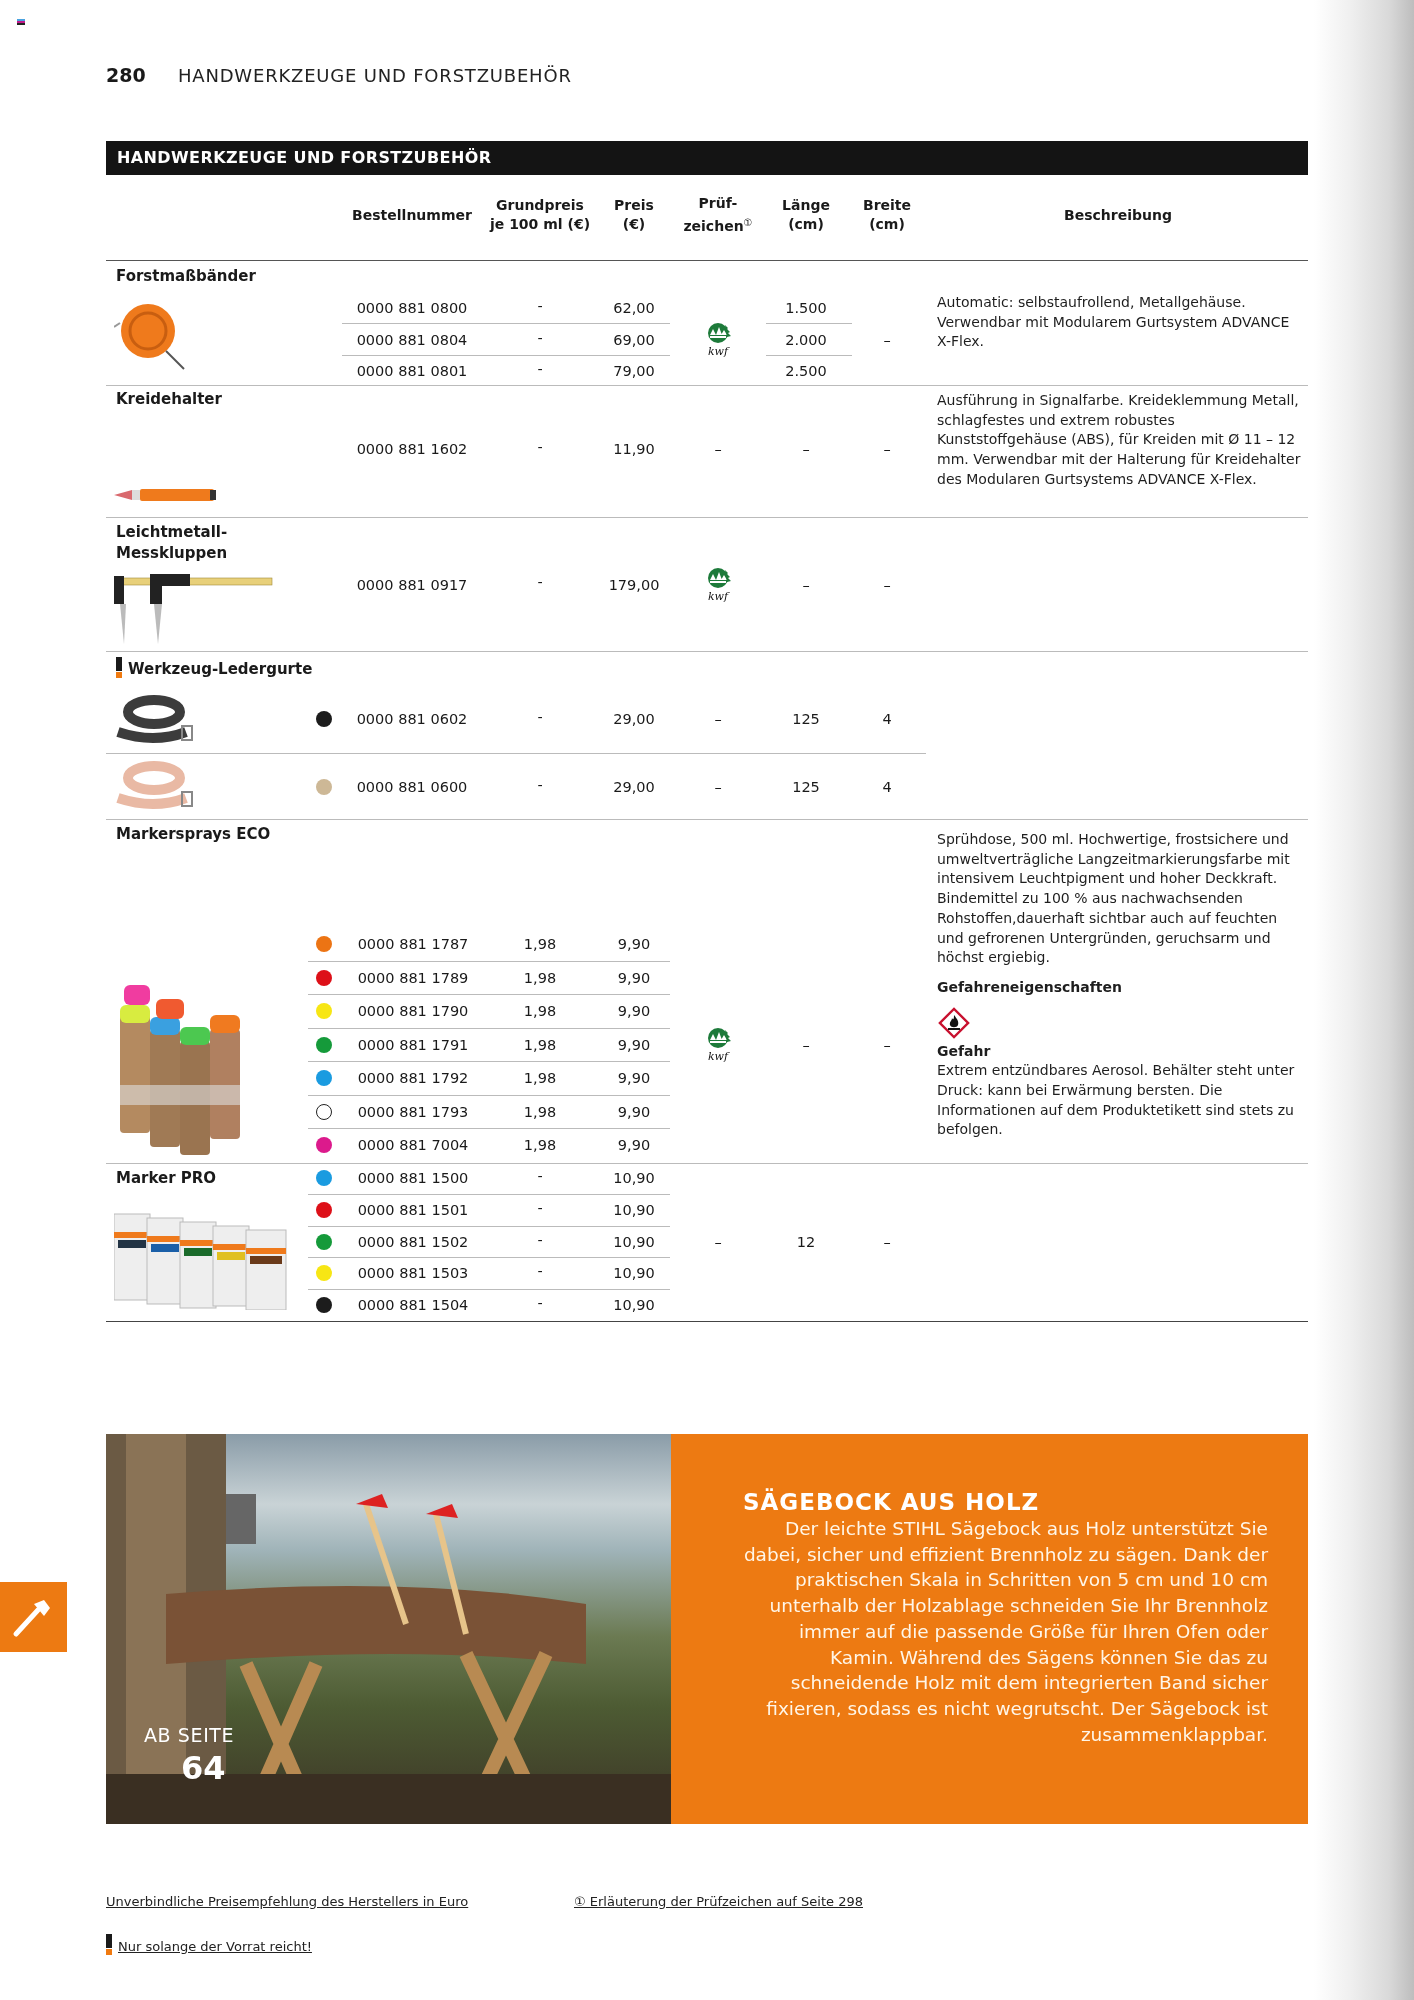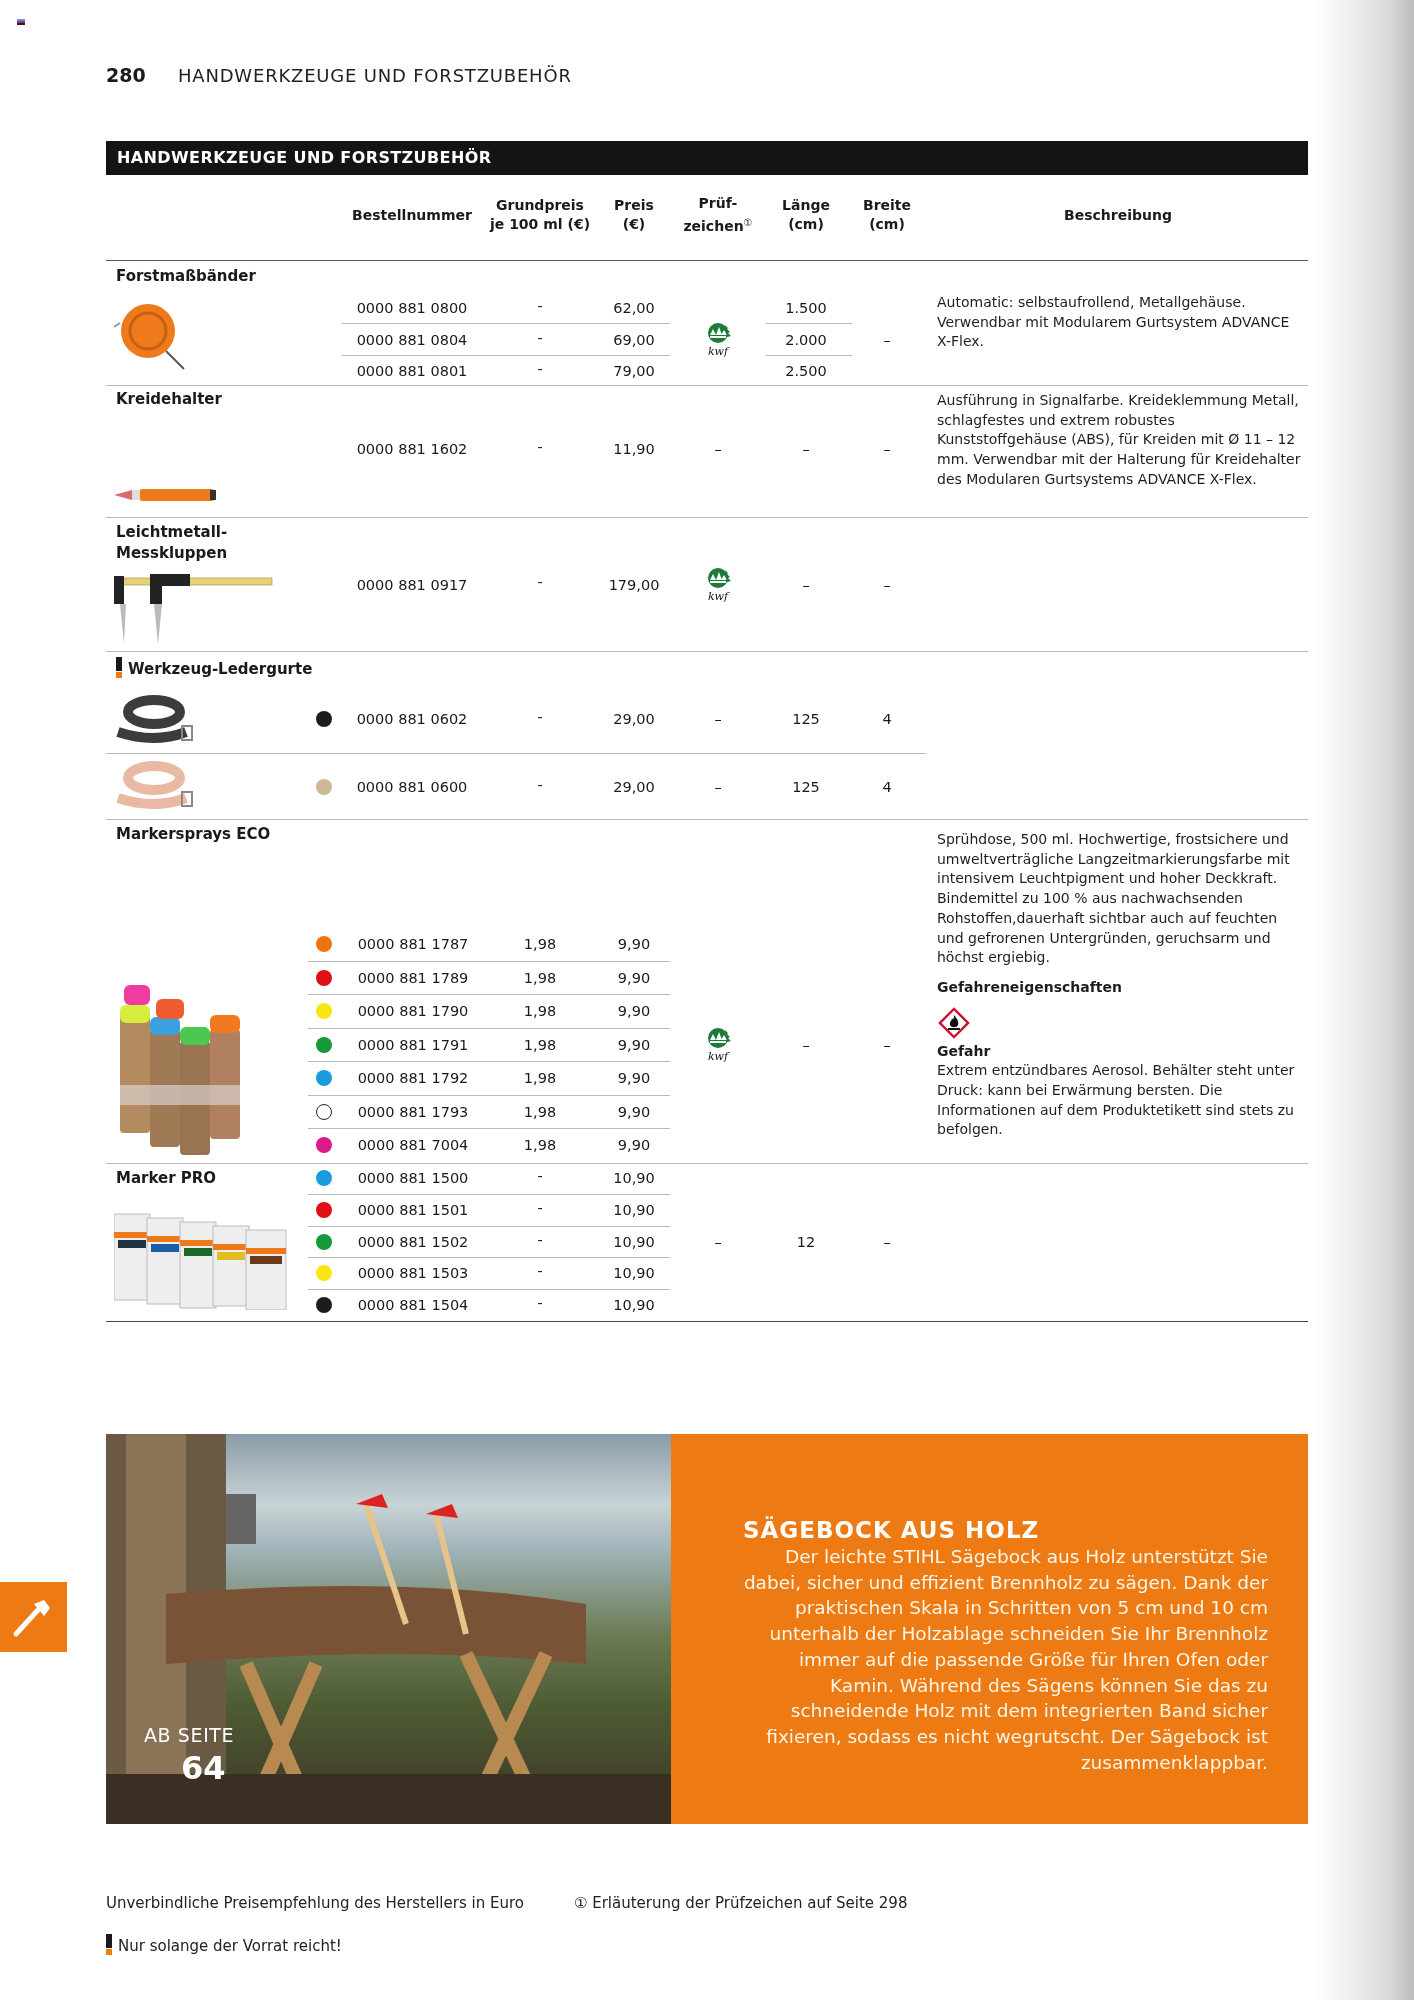--- a/index.html
+++ b/index.html
@@ -45,30 +45,30 @@
   .kwf { position: absolute; transform: translate(-50%, -50%); width: 30px; height: 38px; }
   .prodimg { position: absolute; }
 
   .exclaim { display: inline-block; width: 6px; height: 20px; vertical-align: -3px; margin-right: 6px; position: relative; }
   .exclaim .bar { position: absolute; left: 0; top: 0; width: 6px; height: 14px; background: #1a1a1a; }
   .exclaim .pt  { position: absolute; left: 0; top: 15px; width: 6px; height: 6px; background: #f07a10; }
 
   .promo { position: absolute; left: 106px; top: 1434px; width: 1202px; height: 390px; display: flex; }
   .promo-photo { width: 565px; height: 390px; position: relative; overflow: hidden;
     background: linear-gradient(180deg, #8a9ca8 0%, #c9d3d6 18%, #9fb3b8 30%, #6b7a52 52%, #4d5b33 70%, #3b3325 100%); }
-  .promo-text { flex: 1; background: #ed7a12; color: #fff; padding: 82px 40px 0 72px; }
+  .promo-text { flex: 1; background: #ed7a12; color: #fff; padding: 54px 40px 0 72px; }
   .promo-title { font-weight: bold; font-size: 23px; letter-spacing: 1px; line-height: 28px; }
   .promo-body { font-size: 18.5px; line-height: 25.7px; color: #fff6e8; text-align: right; }
   .ab-seite { position: absolute; left: 38px; top: 290px; color: #fff; }
   .ab-label { font-size: 19px; letter-spacing: 0.6px; }
   .ab-num { font-weight: bold; font-size: 32px; line-height: 44px; margin-left: 37px; }
 
   .side-tab { position: absolute; left: 0; top: 1582px; width: 67px; height: 70px; background: #ed7a12; }
 
-  .footer { position: absolute; left: 106px; font-size: 15px; color: #222; }
+  .footer { position: absolute; left: 106px; font-size: 13px; color: #222; text-decoration: underline; }
 </style>
 </head>
 <body>
 
 <div class="page-shade"></div>
 
 <div class="reg-mark">
   <span style="background:#4aa3e0"></span>
     <span style="background:#c2188a"></span>
     <span style="background:#222"></span>

